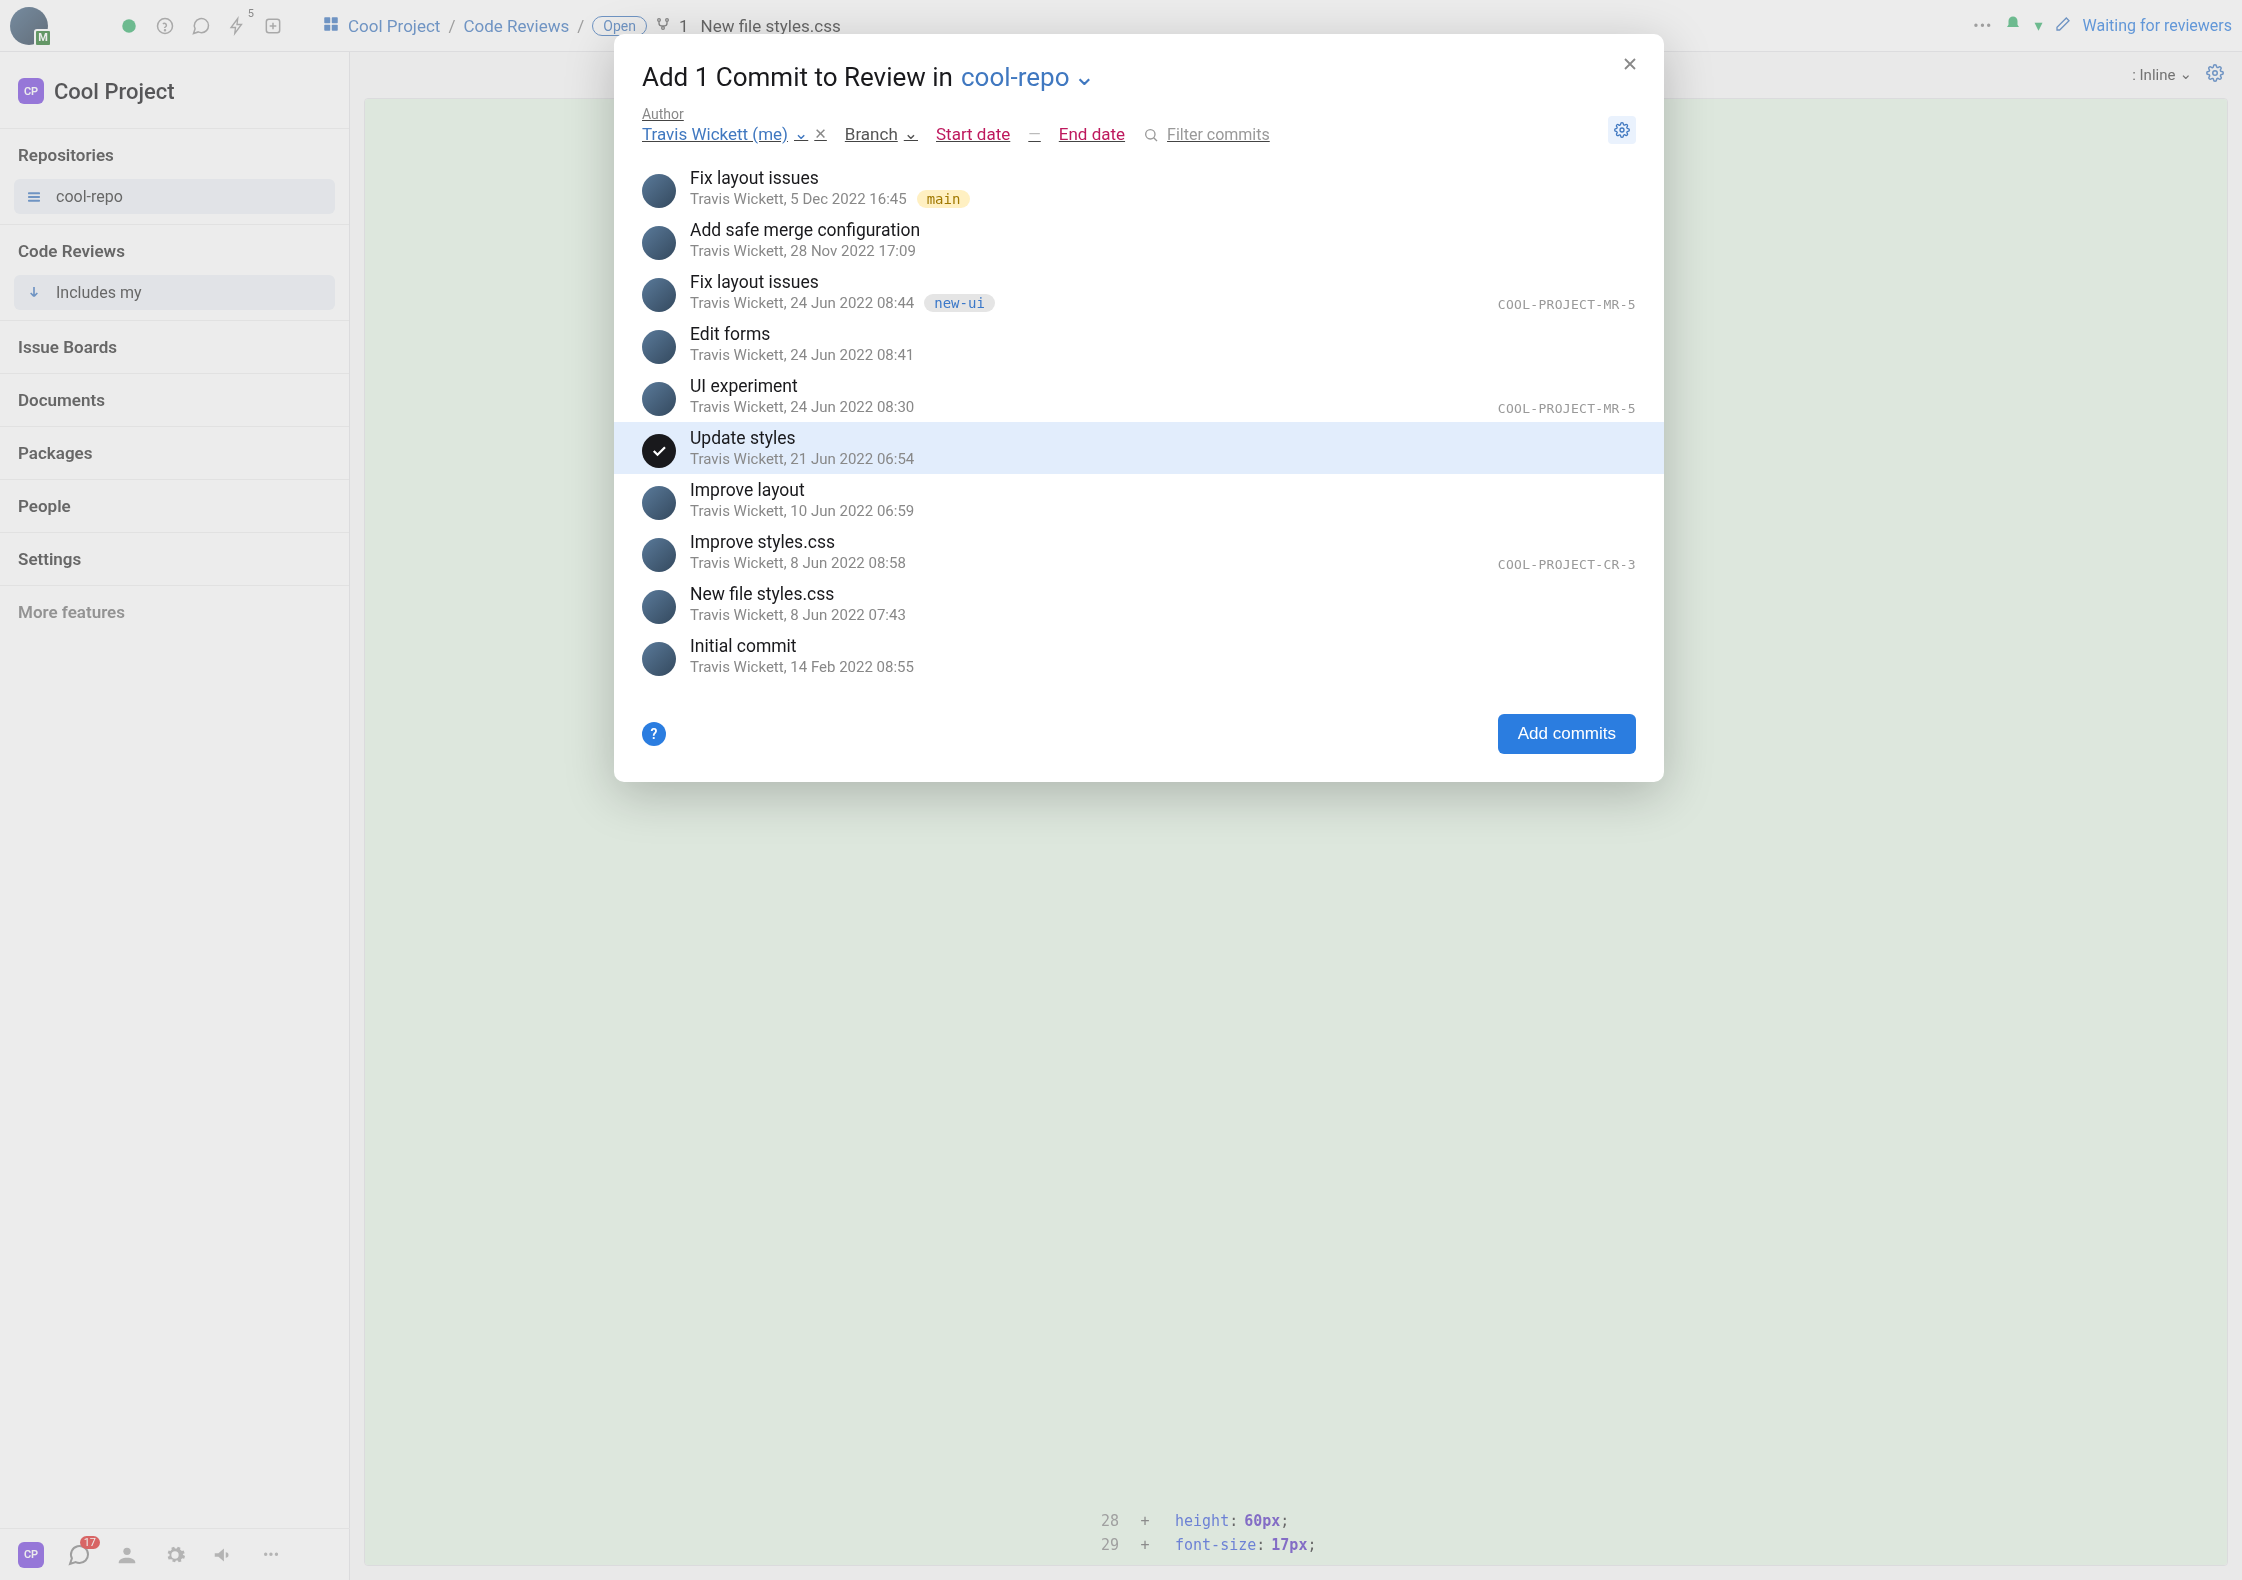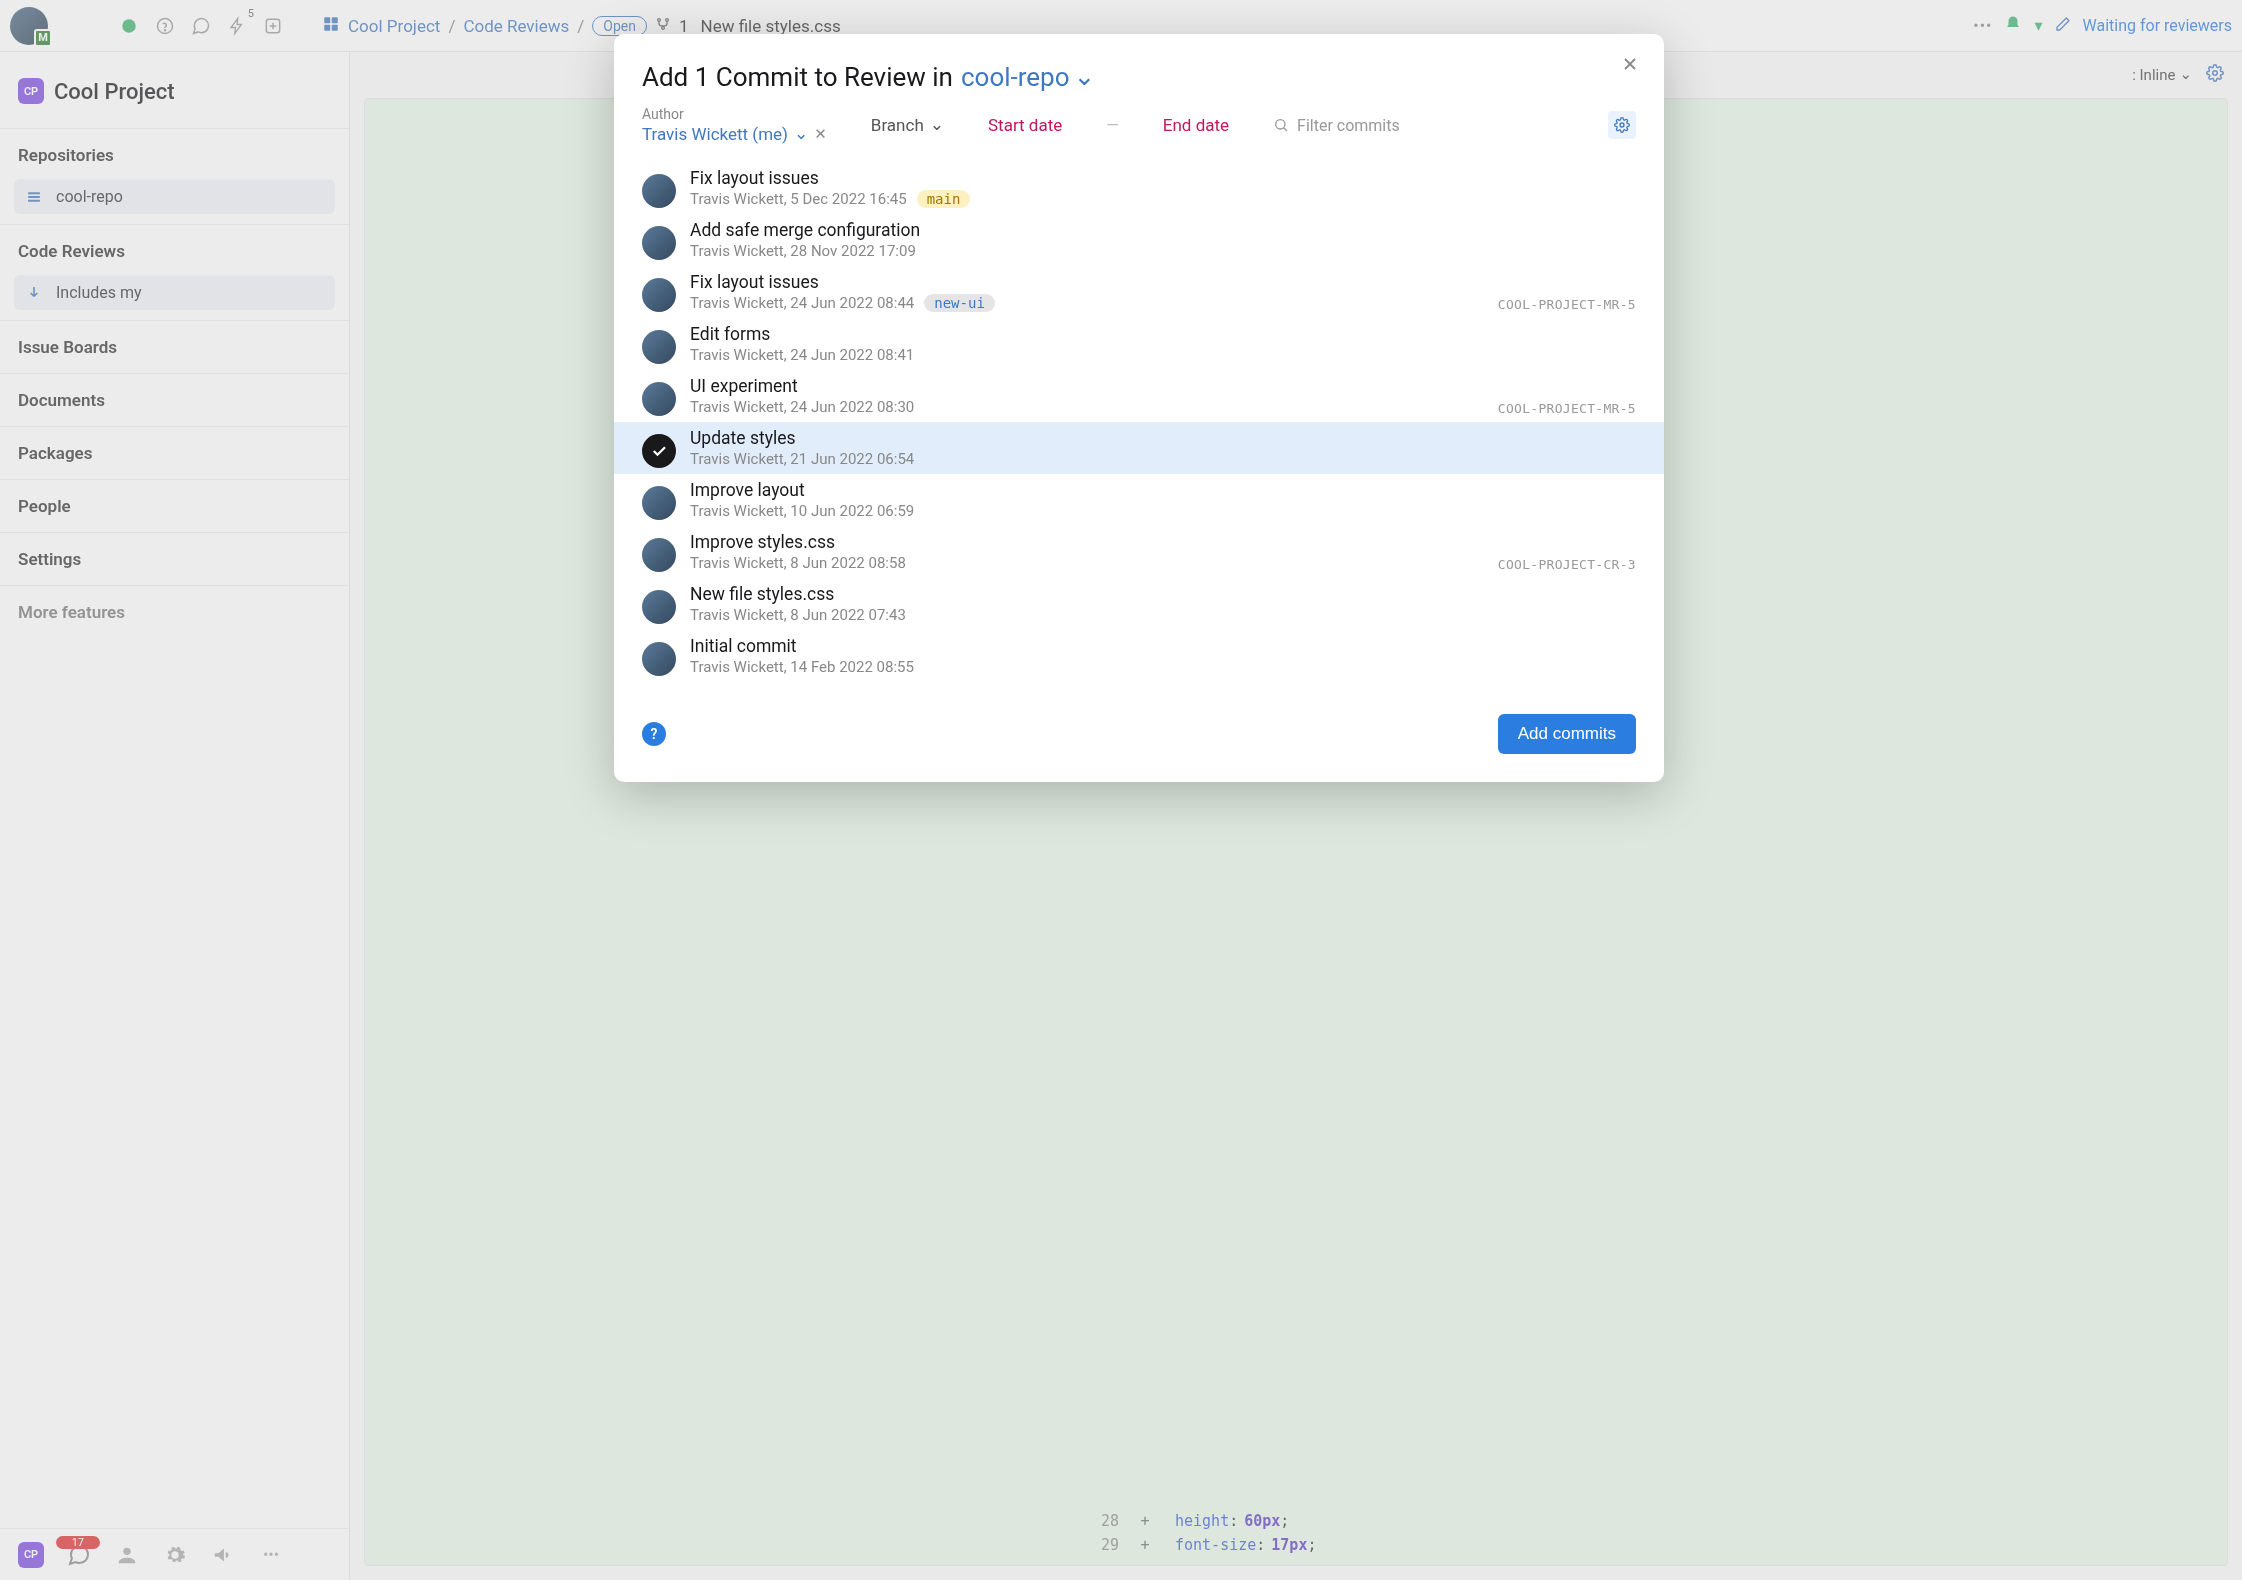--- a/index.html
+++ b/index.html
@@ -45,31 +45,31 @@
     .ln { width:770px; text-align:right; padding-right:16px; color:#8a8a8a;}
     .plus { width:20px; color:#6a6a6a; text-align:center;}
     .prop { color:#3b5bdb; margin-left:20px;}
     .colon { color:#333;}
     .val { color:#5f3dc4; font-weight:600; margin-left:6px;}
     .semi { color:#333;}
 
     
     .bottombar { position:absolute; bottom:0; left:0; width:350px; height:52px; display:flex; align-items:center; gap:22px; padding:0 18px; border-top:1px solid #eee;}
     .bb-ico { width:26px; height:26px; display:flex; align-items:center; justify-content:center; color:#888; position:relative;}
-    .bb-badge { position:absolute; top:-6px; right:-8px; background:#e03131; color:#fff; font-size:11px; border-radius:8px; padding:0 16px;}
+    .bb-badge { position:absolute; top:-6px; right:-8px; background:#e03131; color:#fff; font-size:11px; border-radius:8px; padding:0 4px;}
 
     
     .modal-wrap { position:absolute; inset:0; z-index:10; display:flex; align-items:flex-start; justify-content:center; }
     .modal { margin-top:34px; width: 1050px; max-width: calc(100% - 280px); background:#fff; border-radius:10px; box-shadow: 0 12px 50px rgba(0,0,0,0.22); padding: 28px 0 24px; position:relative;margin-left:36px; }
     .modal-close { position:absolute; top:20px; right:24px; color:#888; cursor:pointer;}
     .modal-close svg { width:20px; height:20px;}
     .modal-header { padding: 0 28px 6px; font-size: 26px; display:flex; align-items:baseline; flex-wrap:wrap; gap:8px;}
     .modal-header .repo-link { color:#4078c0; display:flex; align-items:center; gap:4px;}
 
-    .filter-row { padding: 8px 28px 14px; display:flex; align-items:center; gap:44px; color:#444;}
+    .filter-row { padding: 8px 28px 14px; display:flex; align-items:flex-end; gap:18px; color:#444;text-decoration:underline;}
     .filter-group { display:flex; flex-direction:column; gap:2px;}
     .filter-label { font-size:14px; color:#888;}
     .filter-val { display:flex; align-items:center; gap:6px; font-size:17px;}
     .filter-val.link { color:#4078c0;}
     .filter-ph { color:#be185d; font-size:17px;}
     .filter-x { color:#888; font-size:15px;}
     .date-sep { color:#bbb; }
     .filter-search { display:flex; gap:8px; align-items:center; color:#999;}
     .filter-gear { margin-left:auto; width:28px; height:28px; border-radius:4px; background:#eaf2fd; display:flex; align-items:center; justify-content:center; color:#4078c0;}
 

